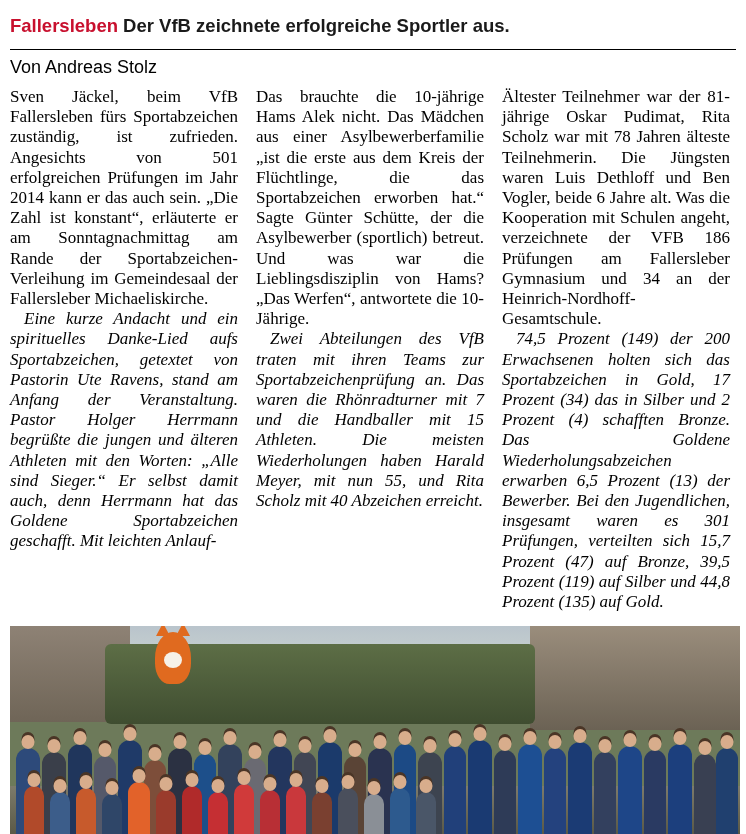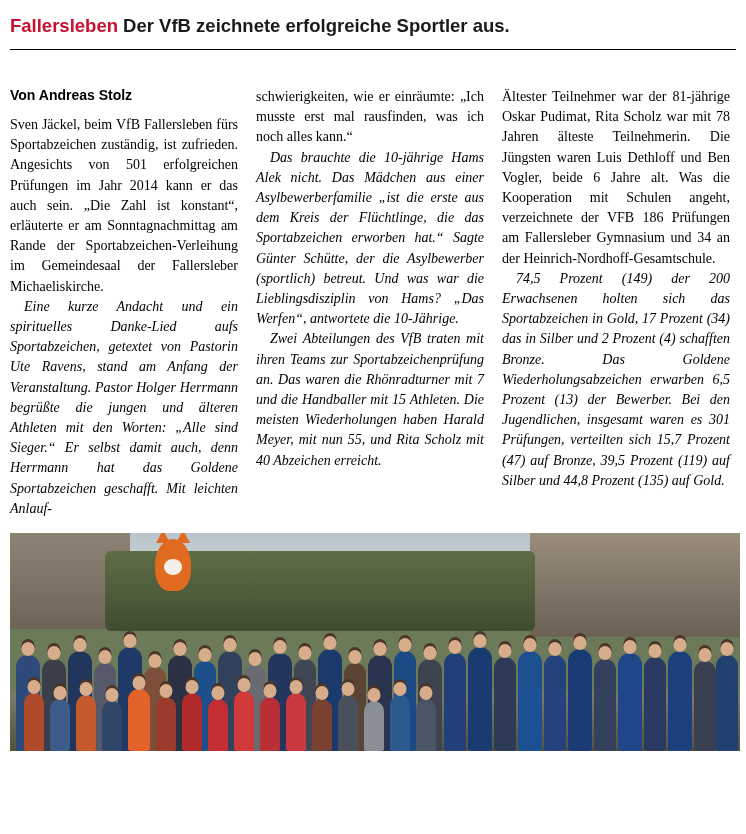--- a/index.html
+++ b/index.html
@@ -50,32 +50,31 @@
     display: flex;
     gap: 18px;
     margin: 0 2px;
   }
   .col {
     width: 228px;
     flex: 0 0 228px;
   }
   .byline {
     font-family: "Liberation Sans", sans-serif;
-    font-weight: bold;
-    font-size: 14px;
+    font-weight: normal;
+    font-size: 18px;
     line-height: 16px;
     margin-bottom: 12px;
-    margin-top: 28px;
   }
   .spacer-byline {
     height: 28px;
   }
   p.body {
     margin: 0;
-    font-size: 14px;
+    font-size: 17px;
     line-height: 20.2px;
     text-align: justify;
     text-justify: inter-word;
     hyphens: manual;
   }
   p.body + p.body {
     text-indent: 14px;
     font-style: italic;
   }
   .photo-wrap {
@@ -183,21 +182,20 @@
   <div class="columns">
 
     <div class="col">
       <div class="byline">Von Andreas Stolz</div>
       <p class="body">Sven Jäckel, beim VfB Fallersleben fürs Sportabzeichen zuständig, ist zufrieden. Angesichts von 501 erfolgreichen Prüfungen im Jahr 2014 kann er das auch sein. „Die Zahl ist konstant“, erläuterte er am Sonntagnachmittag am Rande der Sportabzeichen-Verleihung im Gemeindesaal der Fallersleber Michaeliskirche.</p>
       <p class="body">Eine kurze Andacht und ein spirituelles Danke-Lied aufs Sportabzeichen, getextet von Pastorin Ute Ravens, stand am Anfang der Veranstaltung. Pastor Holger Herrmann begrüßte die jungen und älteren Athleten mit den Worten: „Alle sind Sieger.“ Er selbst damit auch, denn Herrmann hat das Goldene Sportabzeichen geschafft. Mit leichten Anlauf-</p>
     </div>
 
     <div class="col">
       <div class="spacer-byline"></div>
-      <p class="body">schwierigkeiten, wie er einräumte: „Ich musste erst mal rausfinden, was ich noch alles kann.“</p>
       <p class="body">Das brauchte die 10-jährige Hams Alek nicht. Das Mädchen aus einer Asylbewerberfamilie „ist die erste aus dem Kreis der Flüchtlinge, die das Sportabzeichen erworben hat.“ Sagte Günter Schütte, der die Asylbewerber (sportlich) betreut. Und was war die Lieblingsdisziplin von Hams? „Das Werfen“, antwortete die 10-Jährige.</p>
       <p class="body">Zwei Abteilungen des VfB traten mit ihren Teams zur Sportabzeichenprüfung an. Das waren die Rhönradturner mit 7 und die Handballer mit 15 Athleten. Die meisten Wiederholungen haben Harald Meyer, mit nun 55, und Rita Scholz mit 40 Abzeichen erreicht.</p>
     </div>
 
     <div class="col">
       <div class="spacer-byline"></div>
       <p class="body">Ältester Teilnehmer war der 81-jährige Oskar Pudimat, Rita Scholz war mit 78 Jahren älteste Teilnehmerin. Die Jüngsten waren Luis Dethloff und Ben Vogler, beide 6 Jahre alt. Was die Kooperation mit Schulen angeht, verzeichnete der VFB 186 Prüfungen am Fallersleber Gymnasium und 34 an der Heinrich-Nordhoff-Gesamtschule.</p>
       <p class="body">74,5 Prozent (149) der 200 Erwachsenen holten sich das Sportabzeichen in Gold, 17 Prozent (34) das in Silber und 2 Prozent (4) schafften Bronze. Das Goldene Wiederholungsabzeichen erwarben 6,5 Prozent (13) der Bewerber. Bei den Jugendlichen, insgesamt waren es 301 Prüfungen, verteilten sich 15,7 Prozent (47) auf Bronze, 39,5 Prozent (119) auf Silber und 44,8 Prozent (135) auf Gold.</p>
     </div>
 

